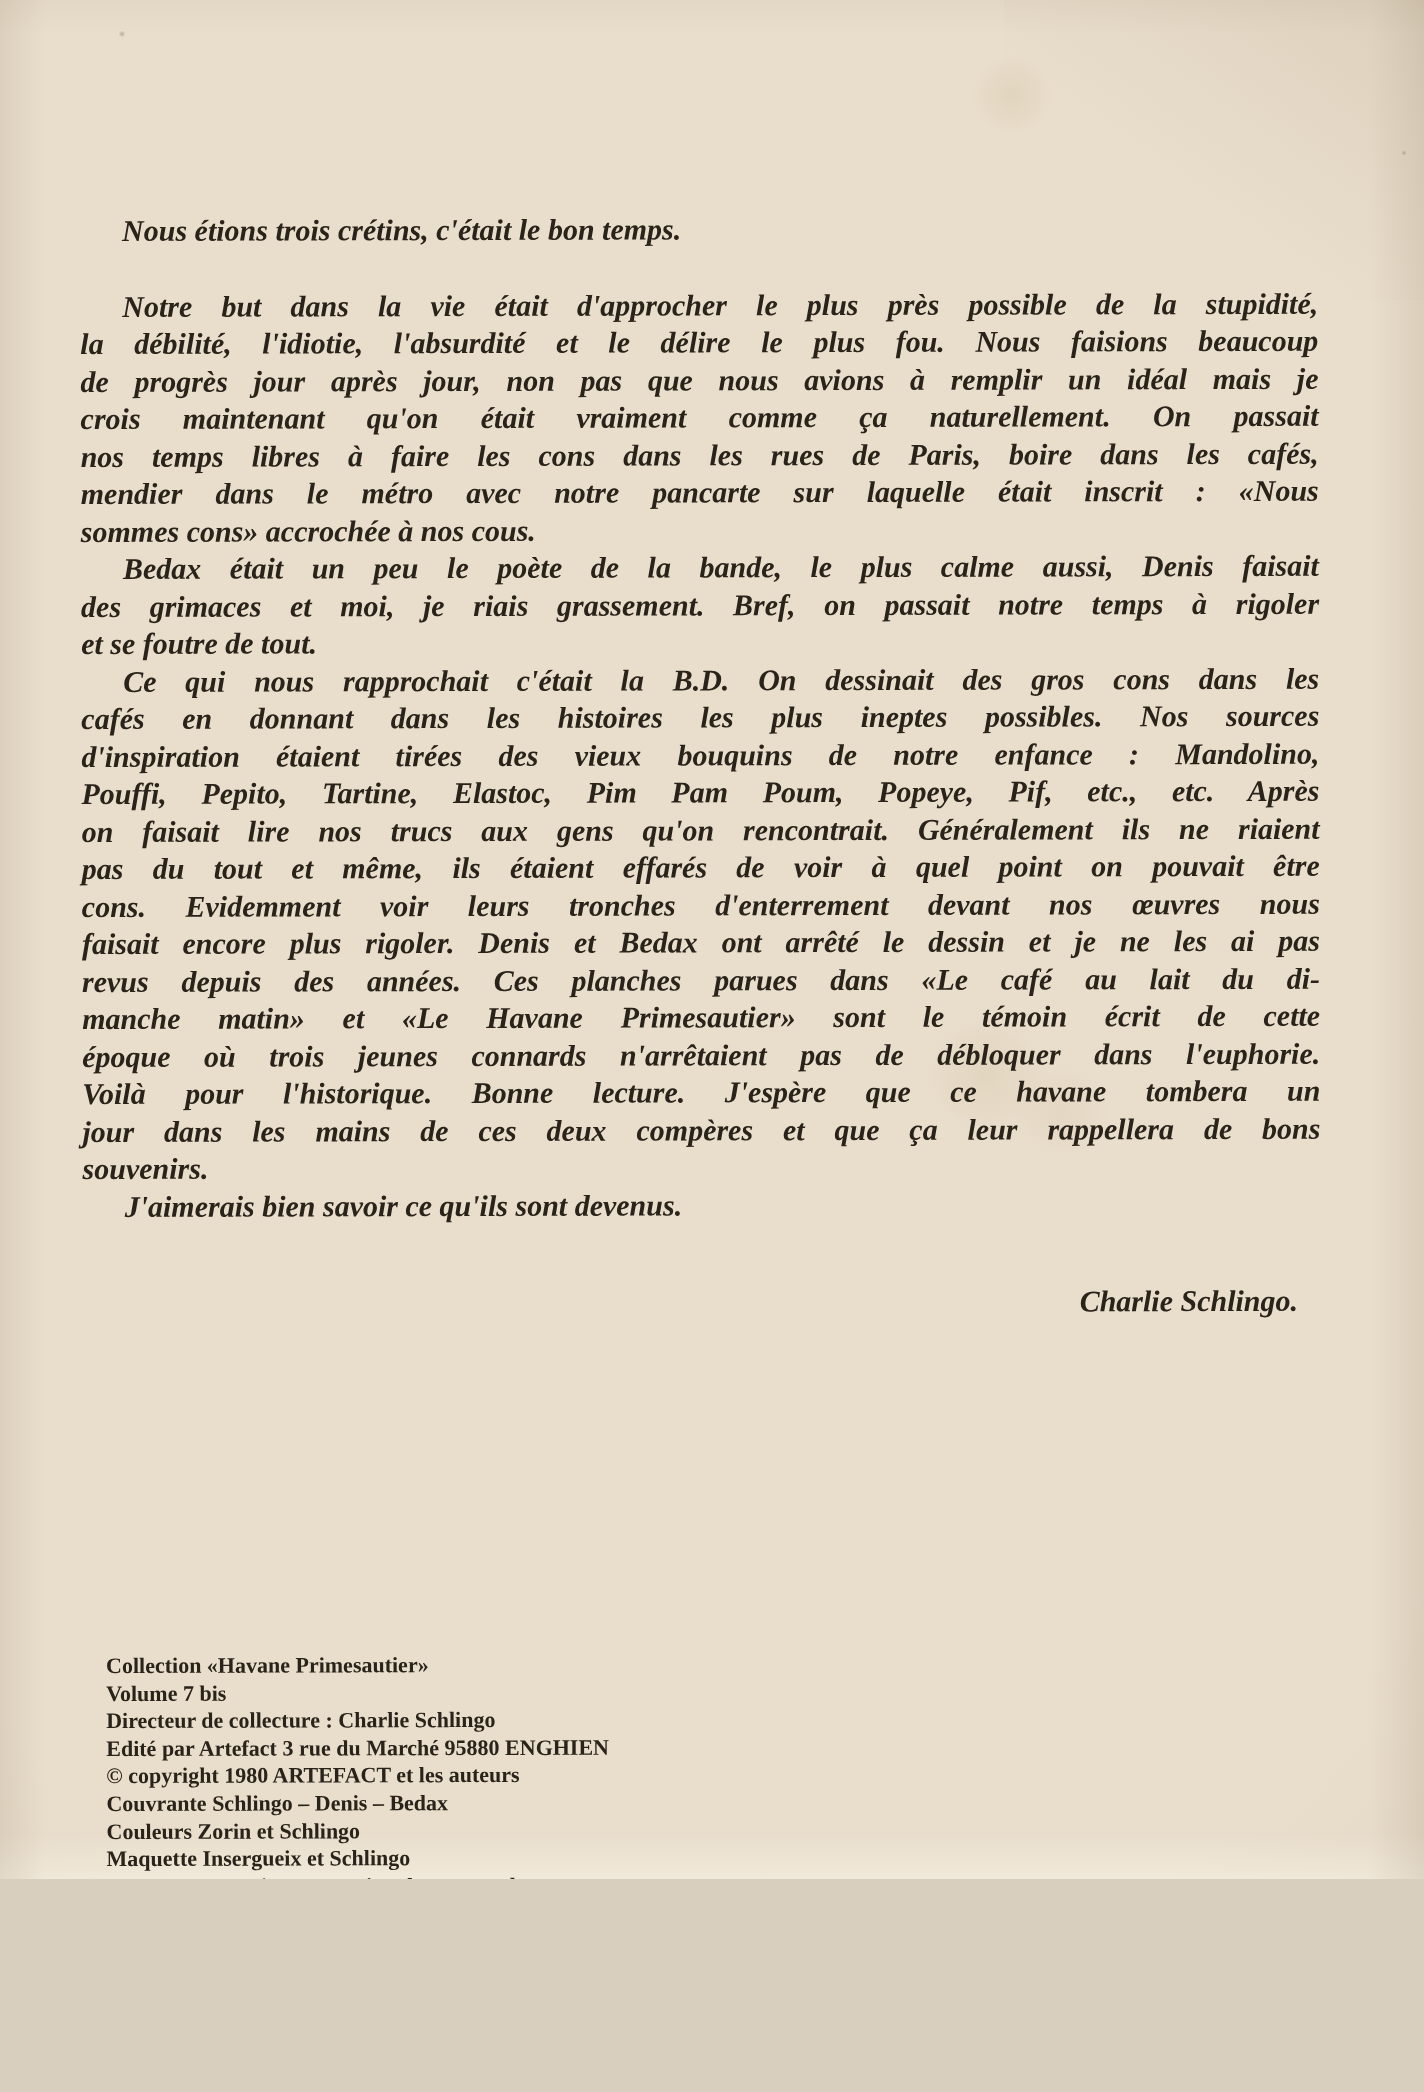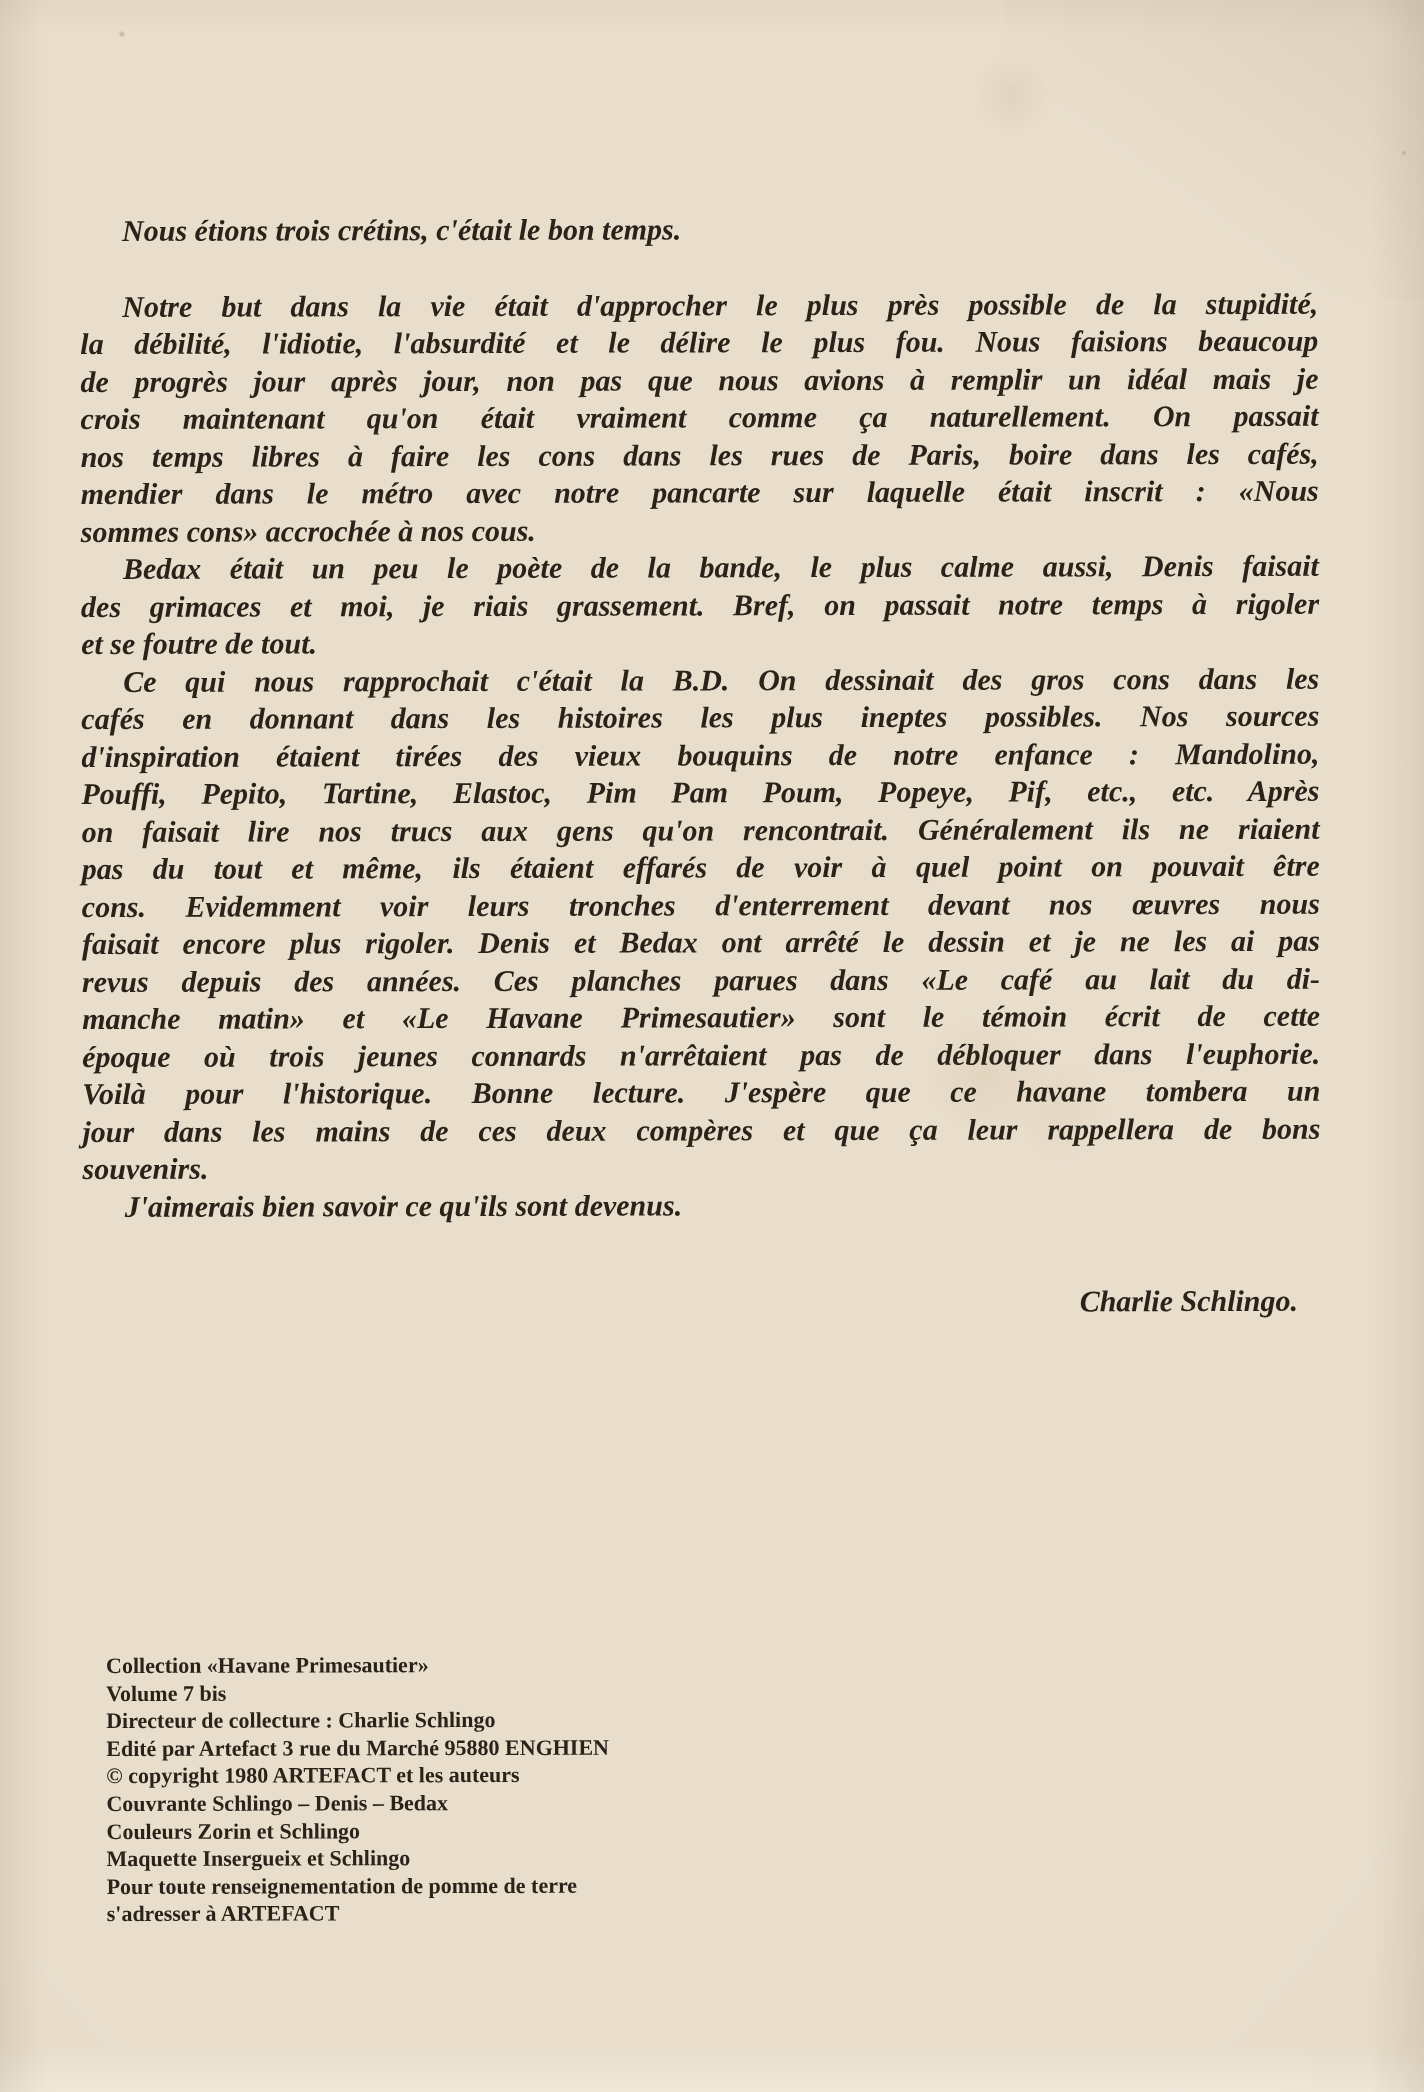--- a/index.html
+++ b/index.html
@@ -9,21 +9,21 @@
   }
   html,body{margin:0;padding:0;}
   body{
     width:1424px;height:2092px;
     background:#d9cfbf;
     font-family:"Liberation Serif","DejaVu Serif",serif;
     overflow:hidden;
   }
   .page{
     position:relative;
-    width:1424px;height:2092px;
+    width:1424px;height:1879px;
     background:var(--paper);
     overflow:hidden;
   }
   
   .page::before{
     content:"";
     position:absolute;inset:0;
     pointer-events:none;
     background:
       radial-gradient(circle 5px at 122px 34px, rgba(90,75,58,0.35), rgba(90,75,58,0) 70%),

